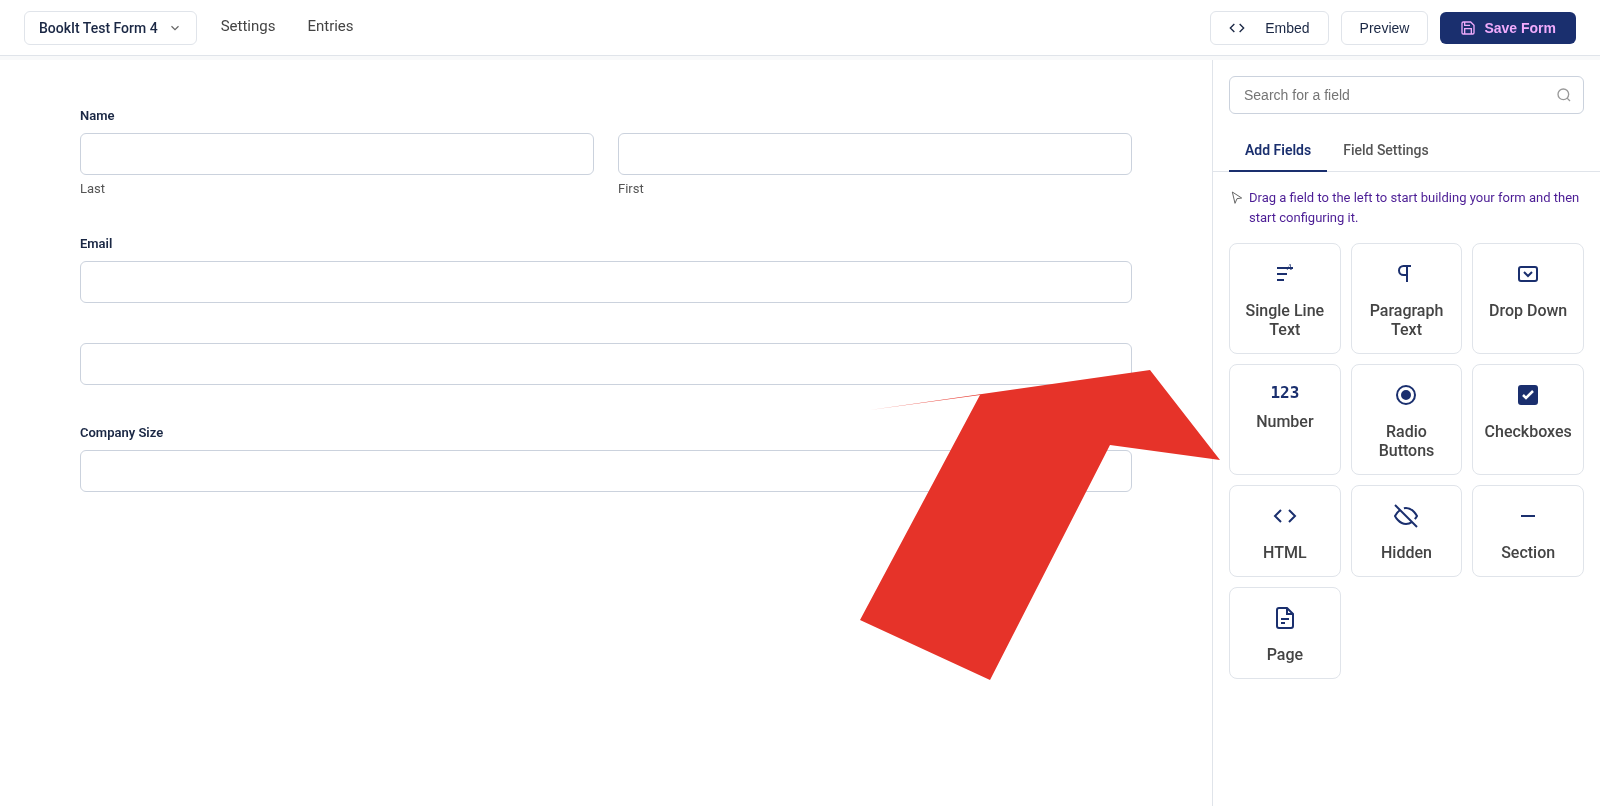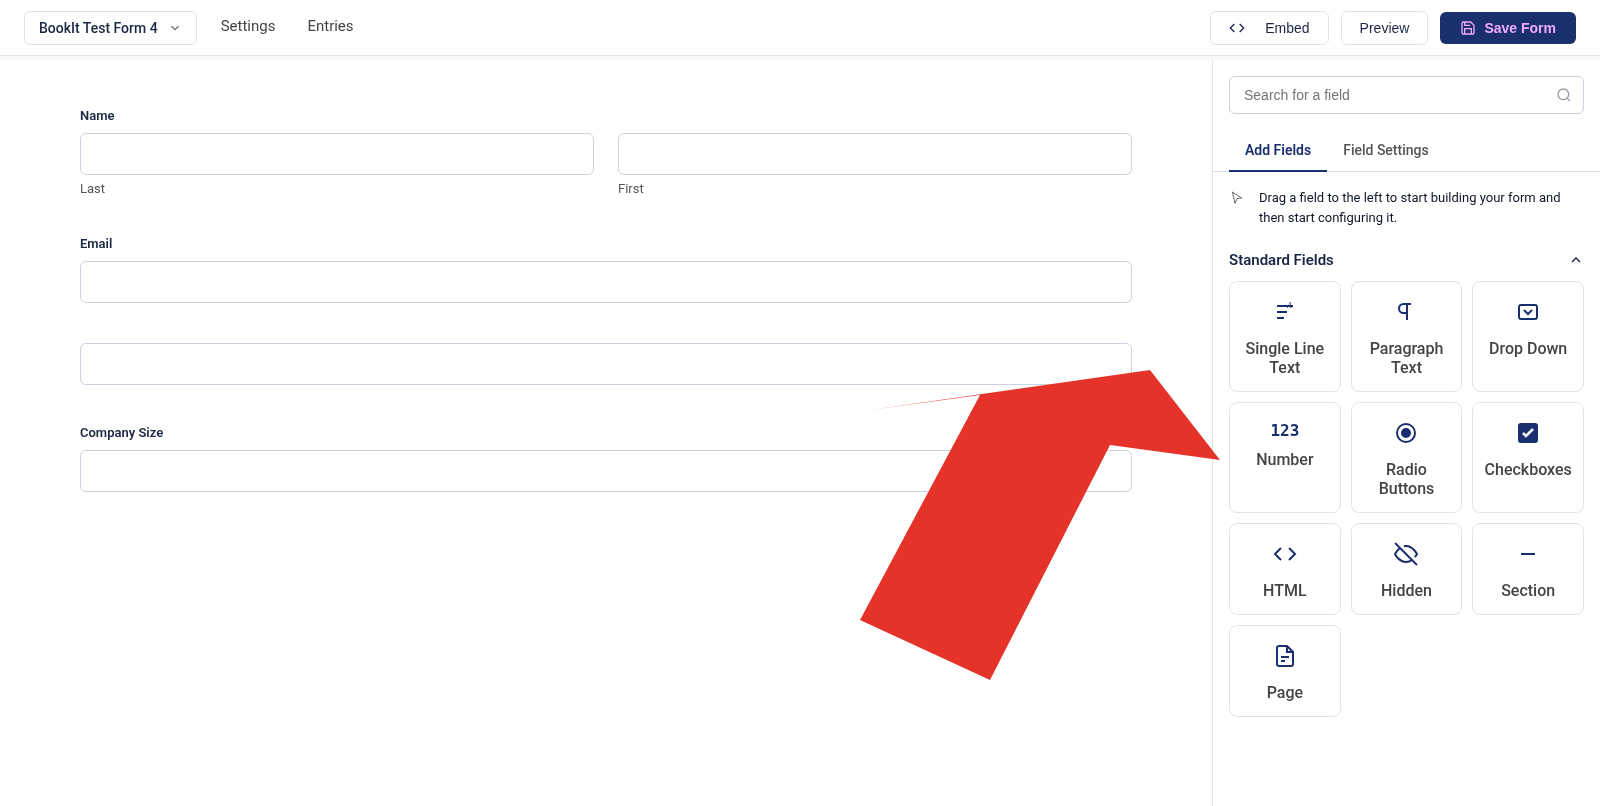--- a/index.html
+++ b/index.html
@@ -193,24 +193,24 @@
     .tab.active {
       color: #1a2f6e;
       border-bottom: 2px solid #1a2f6e;
       font-weight: 600;
     }
 
     
     .drag-hint {
       display: flex;
       align-items: flex-start;
-      gap: 14px;
+      gap: 4px;
       padding: 16px;
       font-size: 13px;
-      color: #0f172a;
+      color: #4c1d95;
       line-height: 1.5;
     }
     .drag-hint svg { flex-shrink: 0; margin-top: 2px; }
 
     
     .fields-section-title {
       display: flex;
       align-items: center;
       justify-content: space-between;
       padding: 8px 16px 12px;
@@ -355,26 +355,20 @@
       </div>
     </div>
 
     <div class="drag-hint">
       <svg width="16" height="16" viewBox="0 0 24 24" fill="none" stroke="#666" stroke-width="1.5">
         <path d="M5 3l14 9-7 1-3 7z"></path>
       </svg>
       <span>Drag a field to the left to start building your form and then start configuring it.</span>
     </div>
 
-    <div class="fields-section-title">
-      <span>Standard Fields</span>
-      <svg width="16" height="16" viewBox="0 0 24 24" fill="none" stroke="currentColor" stroke-width="2">
-        <polyline points="18 15 12 9 6 15"></polyline>
-      </svg>
-    </div>
 
     <div class="fields-grid">
 
       <div class="field-card">
         <div class="field-card-icon">
           <svg width="24" height="24" viewBox="0 0 24 24" fill="none" stroke="#1a2f6e" stroke-width="2">
             <path d="M4 6h16M4 12h10M4 18h7"></path>
             <text x="14" y="8" font-size="8" fill="#1a2f6e" stroke="none" font-family="serif" font-style="italic">A</text>
           </svg>
         </div>

